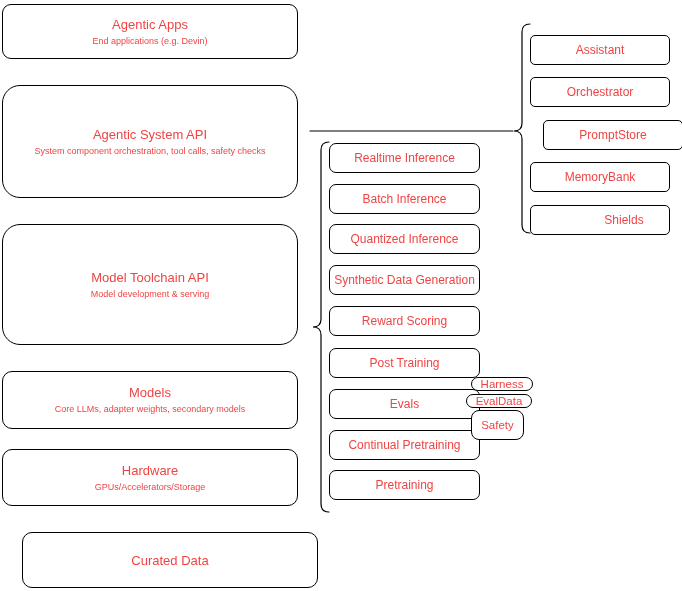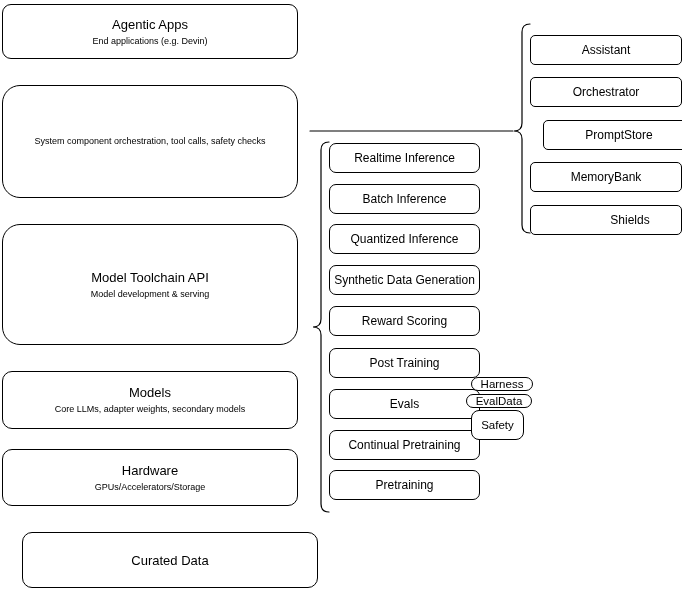--- a/index.html
+++ b/index.html
@@ -1,18 +1,18 @@
 <!DOCTYPE html>
 <html><head>
 <meta charset="utf-8">
 <style>
   html,body{margin:0;padding:0;background:#ffffff;}
   .canvas{
     position:relative;width:682px;height:591px;background:#ffffff;
-    font-family:"Liberation Sans","DejaVu Sans",sans-serif;color:#000000;overflow:hidden;
+    font-family:"Liberation Sans","DejaVu Sans",sans-serif;color:#ef4444;overflow:hidden;
   }
   
   .layer{
     position:absolute;left:2px;width:296px;box-sizing:border-box;
     border:1px solid #000;background:#fff;
     display:flex;flex-direction:column;align-items:center;justify-content:center;
     gap:4px;text-align:center;
   }
   .layer .t{font-size:13px;line-height:15px;}
   .layer .s{font-size:9px;line-height:11px;}
@@ -22,21 +22,21 @@
   .layer-4{top:371px;height:58px;border-radius:10px;}
   .layer-5{top:449px;height:57px;border-radius:10px;}
   .layer-6{top:532px;height:56px;border-radius:10px;margin-left:20px;}
   
   .node{
     position:absolute;box-sizing:border-box;border:1px solid #000;background:#fff;
     display:flex;align-items:center;justify-content:center;
     font-size:12px;text-align:center;white-space:nowrap;
   }
   .node.mid{left:329px;width:151px;height:30px;border-radius:7px;}
-  .node.right{left:530px;width:152px;height:30px;border-radius:5px;}
+  .node.right{left:530px;width:140px;height:30px;border-radius:5px;}
   
   .pill{
     position:absolute;box-sizing:border-box;border:1px solid #000;background:#fff;
     border-radius:8px;display:flex;align-items:center;justify-content:center;
     font-size:11.5px;line-height:12px;white-space:nowrap;z-index:6;
   }
   .pill-harness{left:471px;top:377px;width:62px;height:14px;}
   .pill-evaldata{left:466px;top:394px;width:66px;height:14px;}
   .pill-safety{left:471px;top:410px;width:53px;height:30px;}
   .overlay{position:absolute;left:0;top:0;width:682px;height:591px;pointer-events:none;z-index:2;}
@@ -44,20 +44,21 @@
 </head>
 <body>
 
 <div class="canvas">
 
   <div class="layer layer-1">
     <div class="t">Agentic Apps</div>
     <div class="s">End applications (e.g. Devin)</div>
   </div>
   <div class="layer layer-2">
+    <div class="t">Agentic System API</div>
     <div class="s">System component orchestration, tool calls, safety checks</div>
   </div>
   <div class="layer layer-3">
     <div class="t">Model Toolchain API</div>
     <div class="s">Model development &amp; serving</div>
   </div>
   <div class="layer layer-4">
     <div class="t">Models</div>
     <div class="s">Core LLMs, adapter weights, secondary models</div>
   </div>

